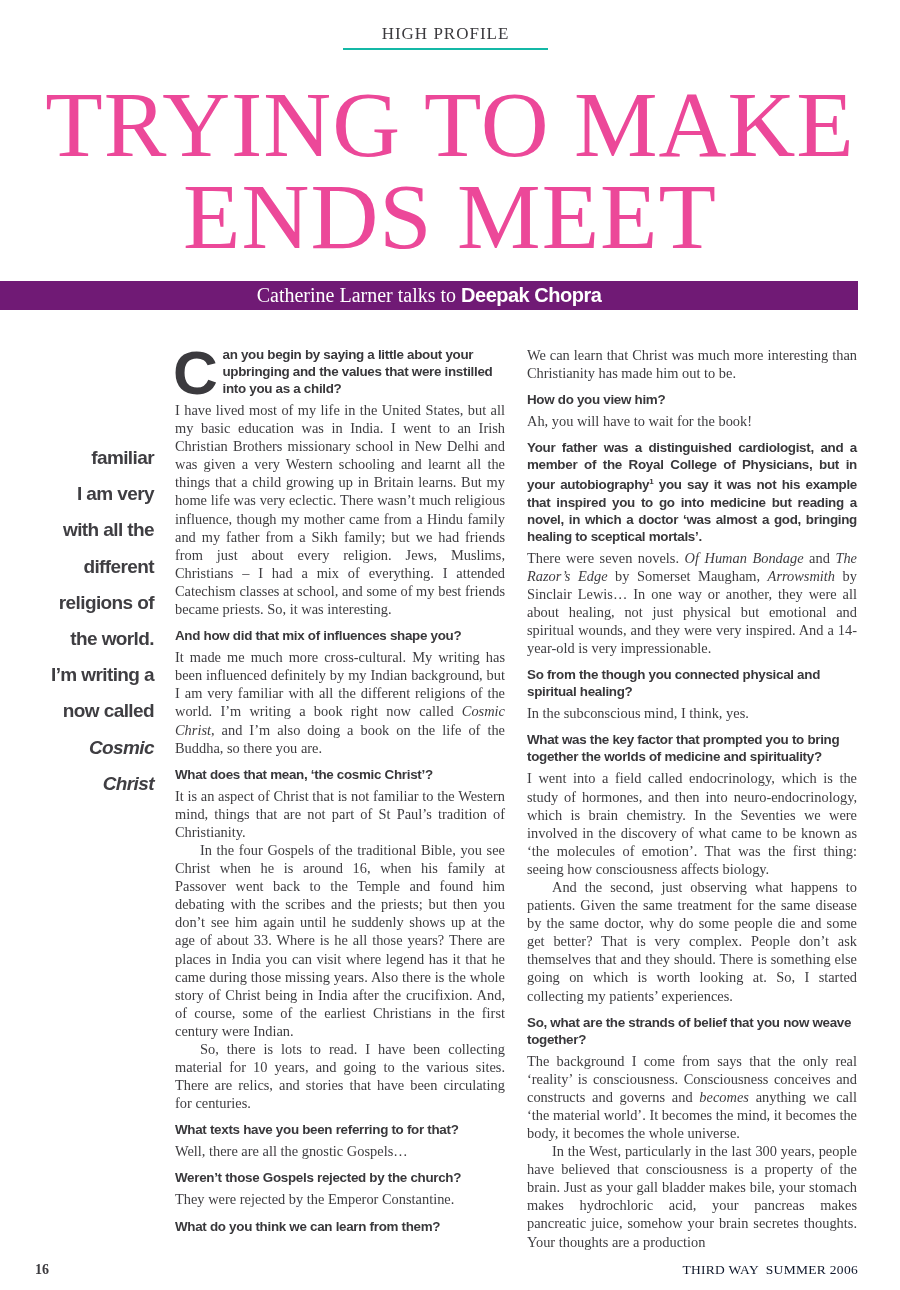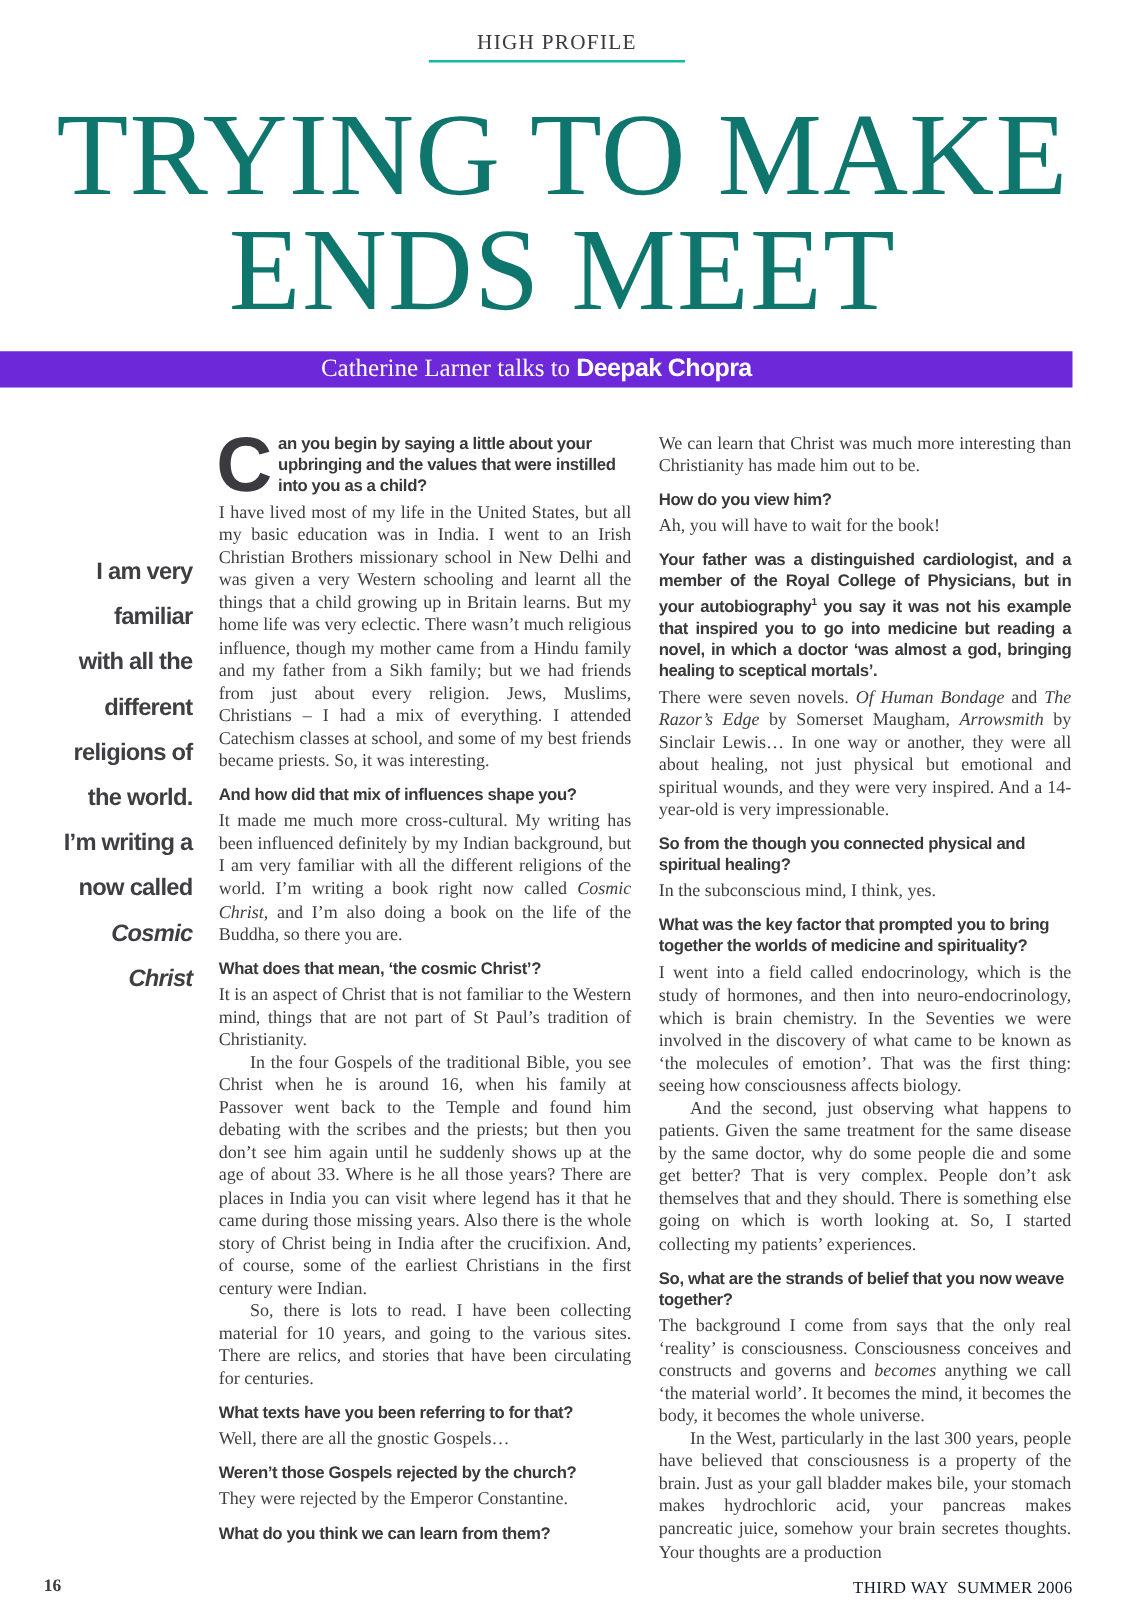--- a/index.html
+++ b/index.html
@@ -1,23 +1,23 @@
 <!DOCTYPE html>
 <html><head>
 <meta charset="utf-8">
 <style>
   html, body { margin: 0; padding: 0; background: #ffffff; }
   body { width: 900px; height: 1290px; position: relative; overflow: hidden; color: #3a393c; }
   .section-label { position: absolute; top: 24px; left: 343px; width: 205px; text-align: center;
     font-family: "Liberation Serif", serif; font-size: 17px; letter-spacing: 1px; color: #3b3a3e;
     padding-bottom: 4px; border-bottom: 2px solid #14b8a6; }
   .headline { position: absolute; top: 78px; left: 0; width: 900px; text-align: center;
-    font-family: "Liberation Serif", serif; font-size: 94px; line-height: 92px; color: #0f766e;
+    font-family: "Liberation Serif", serif; font-size: 94px; line-height: 92px; color: #ec4899;
     letter-spacing: 1px; font-weight: normal; margin: 0; }
-  .banner { position: absolute; top: 281px; left: 0; width: 858px; height: 29px; background: #6d28d9;
+  .banner { position: absolute; top: 281px; left: 0; width: 858px; height: 29px; background: #701a75;
     text-align: center; color: #fff; font-size: 20px; line-height: 29px; }
   .banner .by { font-family: "Liberation Serif", serif; }
   .banner .name { font-family: "Liberation Sans", sans-serif; font-weight: bold; font-stretch: condensed; letter-spacing: -0.5px; }
   .pullquote { position: absolute; top: 440px; left: 20px; width: 134px; text-align: right;
     font-family: "Liberation Sans", sans-serif; font-weight: bold; font-size: 19px; line-height: 36.2px; color: #3f3e42; letter-spacing: -0.6px; }
   .pullquote .line { display: block; }
   .pullquote .it { font-style: italic; }
   .col { position: absolute; top: 346px; font-family: "Liberation Serif", serif; font-size: 14.4px; line-height: 18.1px; color: #3e3d40; text-align: justify; }
   .col.c1 { left: 175px; width: 330px; }
   .col.c2 { left: 527px; width: 330px; }
@@ -39,22 +39,22 @@
   <span>TRYING TO MAKE</span><br>
   <span>ENDS MEET</span>
 </h1>
 
 <div class="banner">
   <span class="by">Catherine Larner talks to</span>
   <span class="name">Deepak Chopra</span>
 </div>
 
 <div class="pullquote">
+  <span class="line">familiar</span>
   <span class="line">I am very</span>
-  <span class="line">familiar</span>
   <span class="line">with all the</span>
   <span class="line">different</span>
   <span class="line">religions of</span>
   <span class="line">the world.</span>
   <span class="line">I’m writing a</span>
   <span class="line">now called</span>
   <span class="line it">Cosmic</span>
   <span class="line it">Christ</span>
 </div>
 

